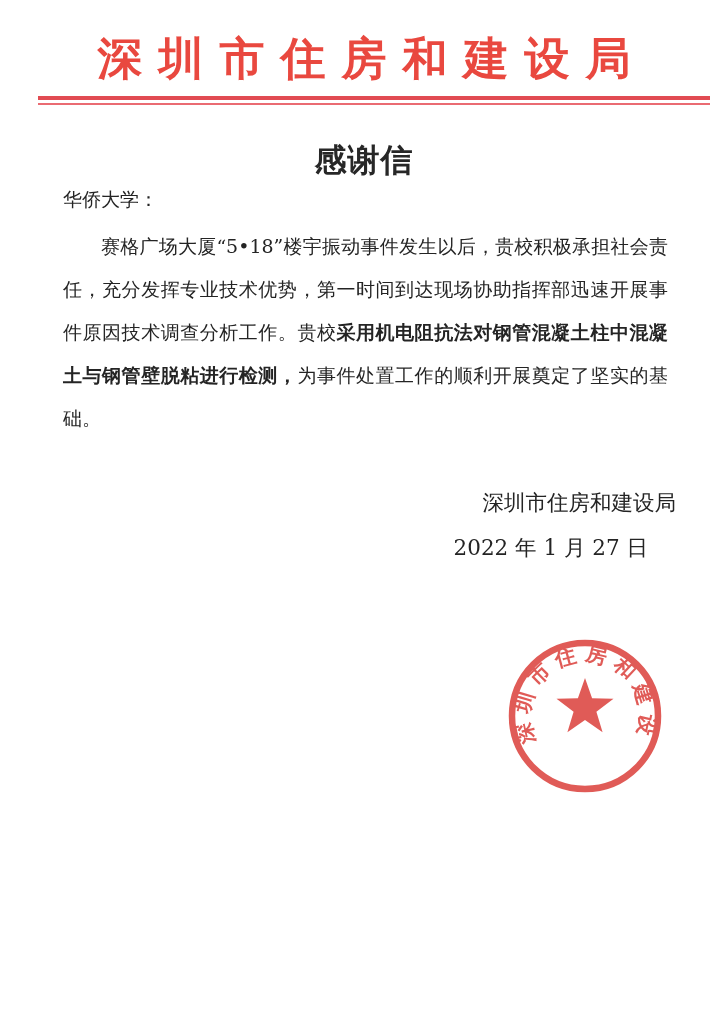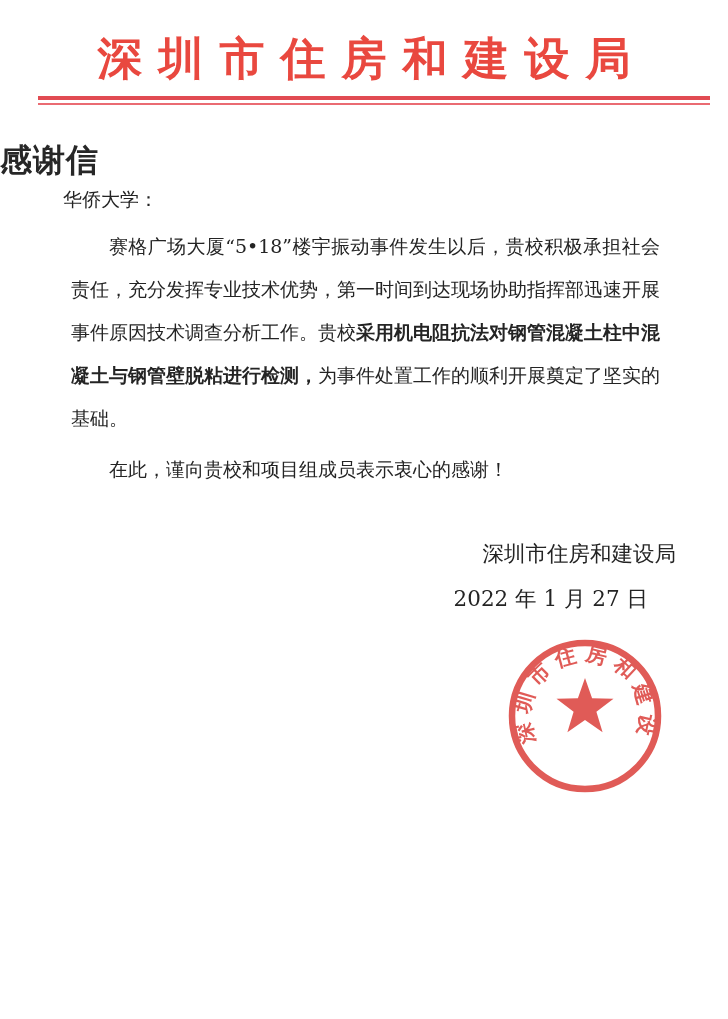--- a/index.html
+++ b/index.html
@@ -45,42 +45,42 @@
     background: transparent;
   }
   .head-rule .thin {
     height: 2px;
     background: #ea6b72;
   }
 
   
   .letter-title {
     margin: 37px 0 0 0;
-    text-align: left;
+    text-align: center;
     font-size: 32px;
     line-height: 36px;
     font-weight: 700;
     color: #272727;
     letter-spacing: 1px;
     font-family: "DejaVu Sans", "Liberation Sans", sans-serif;
   }
 
   
   .letter-body {
     padding: 0 60px 0 63px;
     font-size: 19px;
     line-height: 43px;
     color: #242424;
     text-align: justify;
   }
   .salutation {
     text-indent: 0;
   }
   .para {
-    margin: 8px;
+    margin: 0;
     text-indent: 2em;
   }
   .para-first {
     margin-top: 4px;
   }
   .run-bold {
     font-weight: 700;
   }
 
   
@@ -151,21 +151,20 @@
     <div class="thick"></div>
     <div class="gap"></div>
     <div class="thin"></div>
   </div>
 
   <h2 class="letter-title">感谢信</h2>
 
   <div class="letter-body">
     <div class="salutation">华侨大学：</div>
     <p class="para para-first"><span>赛格广场大厦“5•18”楼宇振动事件发生以后，贵校积极承担社会责任，充分发挥专业技术优势，第一时间到达现场协助指挥部迅速开展事件原因技术调查分析工作。贵校</span><span class="run-bold">采用机电阻抗法对钢管混凝土柱中混凝土与钢管壁脱粘进行检测，</span><span>为事件处置工作的顺利开展奠定了坚实的基础。</span></p>
-    <p class="para"><span>在此，谨向贵校和项目组成员表示衷心的感谢！</span></p>
   </div>
 
   <div class="signature">
     <div class="sig-org">深圳市住房和建设局</div>
     <div class="sig-date">2022 年 1 月 27 日</div>
   </div>
 
   <div class="seal">
     <svg width="166" height="166" viewBox="-83 -83 166 166" xmlns="http://www.w3.org/2000/svg">
       <defs>

